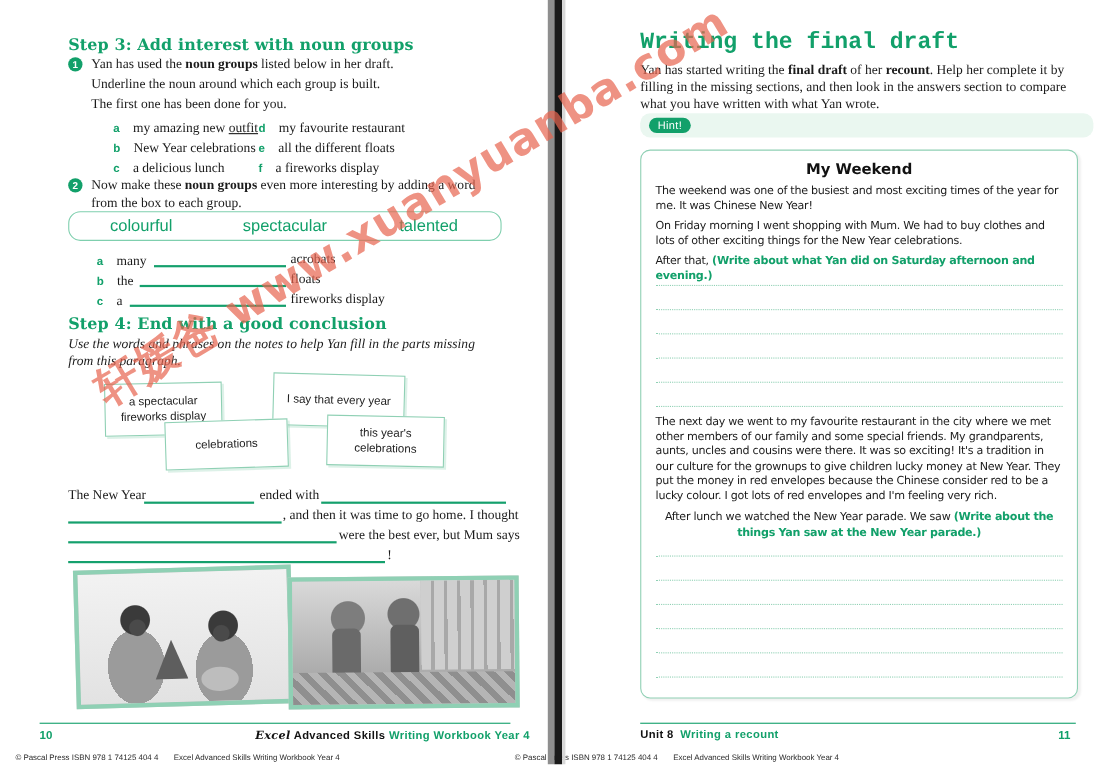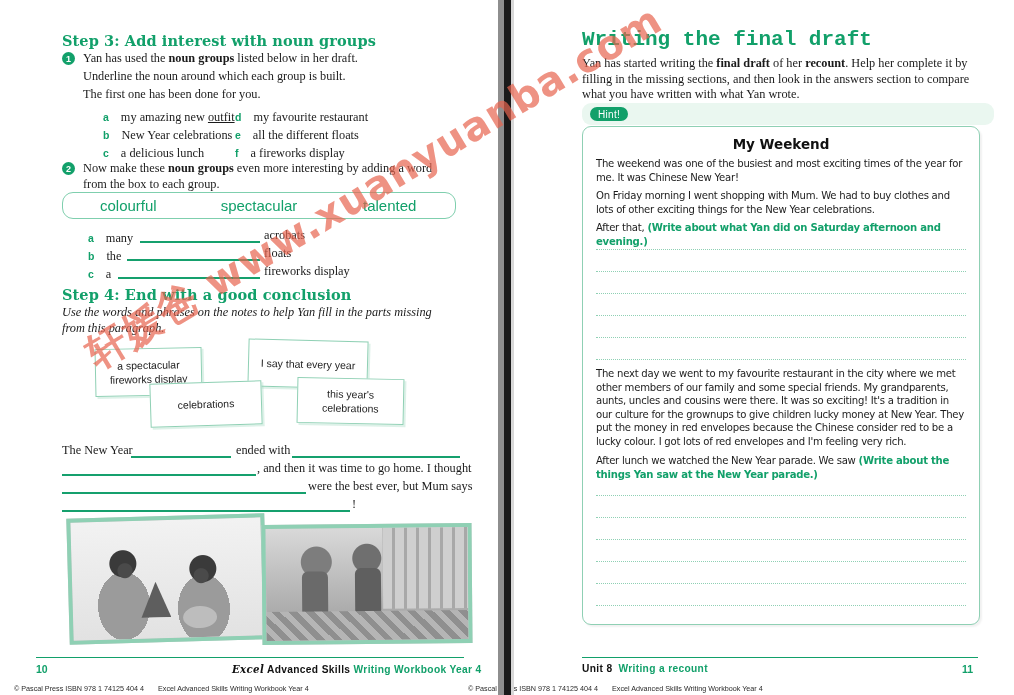--- a/index.html
+++ b/index.html
@@ -273,40 +273,40 @@
     <div class="h-page" style="position:absolute;left:68px;top:28px;">Writing the final draft</div>
 
     <div class="body-txt" style="position:absolute;left:68px;top:56px;width:392px;">
       <span>Yan has started writing the </span><span class="b">final draft</span><span> of her </span><span class="b">recount</span><span>. Help her complete it by filling in the missing sections, and then look in the answers section to compare what you have written with what Yan wrote.</span>
     </div>
 
     <div class="hintbar" style="left:68px;top:103px;width:396px;height:22px;">
       <span class="hint-pill">Hint!</span>
     </div>
 
-    <div class="writebox" style="left:68px;top:126px;width:396px;height:497px;">
+    <div class="writebox" style="left:68px;top:136px;width:396px;height:497px;">
 
       <div class="wb-title" style="position:absolute;left:0;top:9px;width:100%;">My Weekend</div>
 
       <div class="wb-p" style="position:absolute;left:13px;top:30px;width:370px;">The weekend was one of the busiest and most exciting times of the year for me. It was Chinese New Year!</div>
       <div class="wb-p" style="position:absolute;left:13px;top:62px;width:370px;">On Friday morning I went shopping with Mum. We had to buy clothes and lots of other exciting things for the New Year celebrations.</div>
       <div class="wb-p" style="position:absolute;left:13px;top:94px;width:370px;">
         <span>After that, </span><span class="wb-prompt">(Write about what Yan did on Saturday afternoon and evening.)</span>
       </div>
 
       <div class="dotline" style="left:13px;top:122px;width:370px;"></div>
       <div class="dotline" style="left:13px;top:144px;width:370px;"></div>
       <div class="dotline" style="left:13px;top:166px;width:370px;"></div>
       <div class="dotline" style="left:13px;top:188px;width:370px;"></div>
       <div class="dotline" style="left:13px;top:210px;width:370px;"></div>
       <div class="dotline" style="left:13px;top:232px;width:370px;"></div>
 
       <div class="wb-p" style="position:absolute;left:13px;top:240px;width:370px;">The next day we went to my favourite restaurant in the city where we met other members of our family and some special friends. My grandparents, aunts, uncles and cousins were there. It was so exciting! It's a tradition in our culture for the grownups to give children lucky money at New Year. They put the money in red envelopes because the Chinese consider red to be a lucky colour. I got lots of red envelopes and I'm feeling very rich.</div>
 
-      <div class="wb-p" style="position:absolute;left:13px;top:327px;width:370px;">
+      <div class="wb-p" style="position:absolute;left:13px;top:327px;width:370px;text-align:center;">
         <span>After lunch we watched the New Year parade. We saw </span><span class="wb-prompt">(Write about the things Yan saw at the New Year parade.)</span>
       </div>
 
       <div class="dotline" style="left:13px;top:368px;width:370px;"></div>
       <div class="dotline" style="left:13px;top:390px;width:370px;"></div>
       <div class="dotline" style="left:13px;top:412px;width:370px;"></div>
       <div class="dotline" style="left:13px;top:434px;width:370px;"></div>
       <div class="dotline" style="left:13px;top:456px;width:370px;"></div>
       <div class="dotline" style="left:13px;top:478px;width:370px;"></div>
       <div class="dotline" style="left:13px;top:481px;width:370px;opacity:0;"></div>

